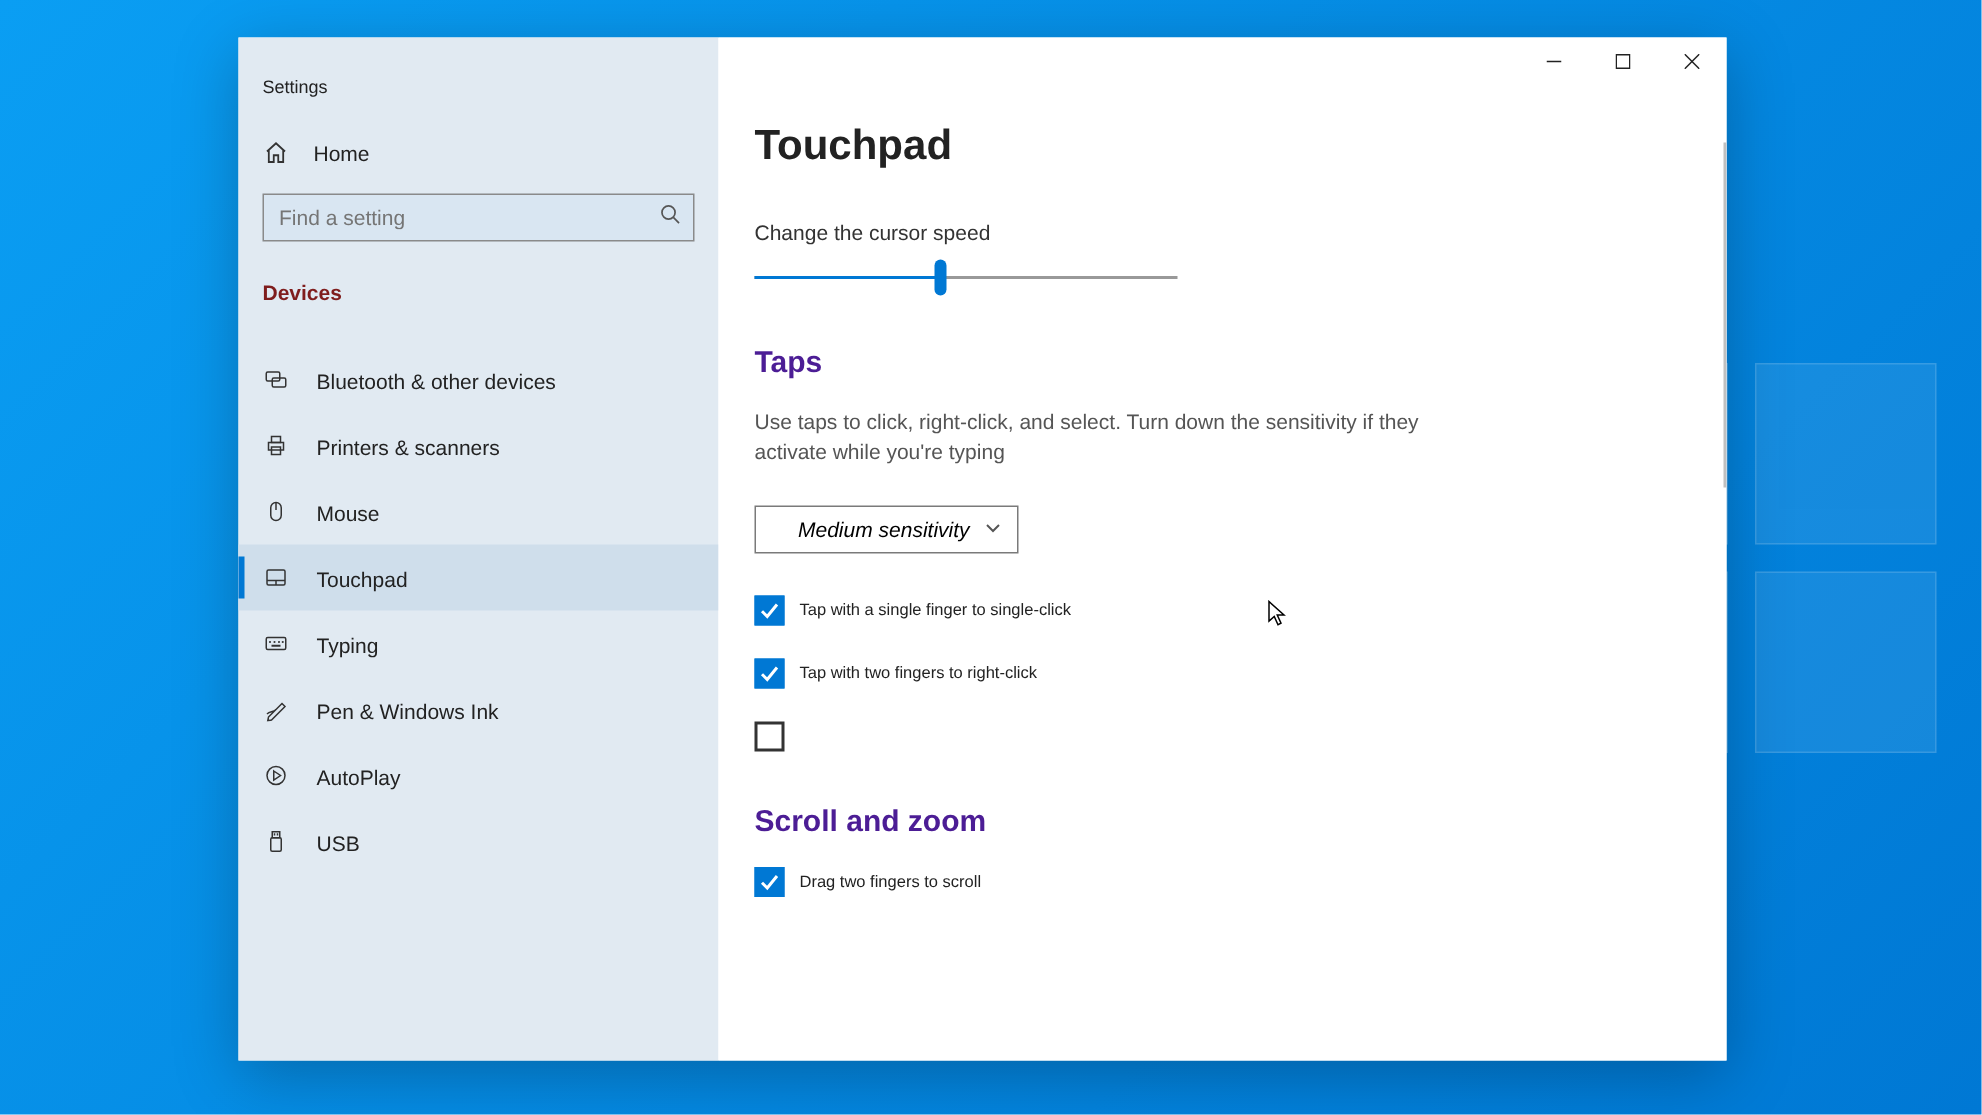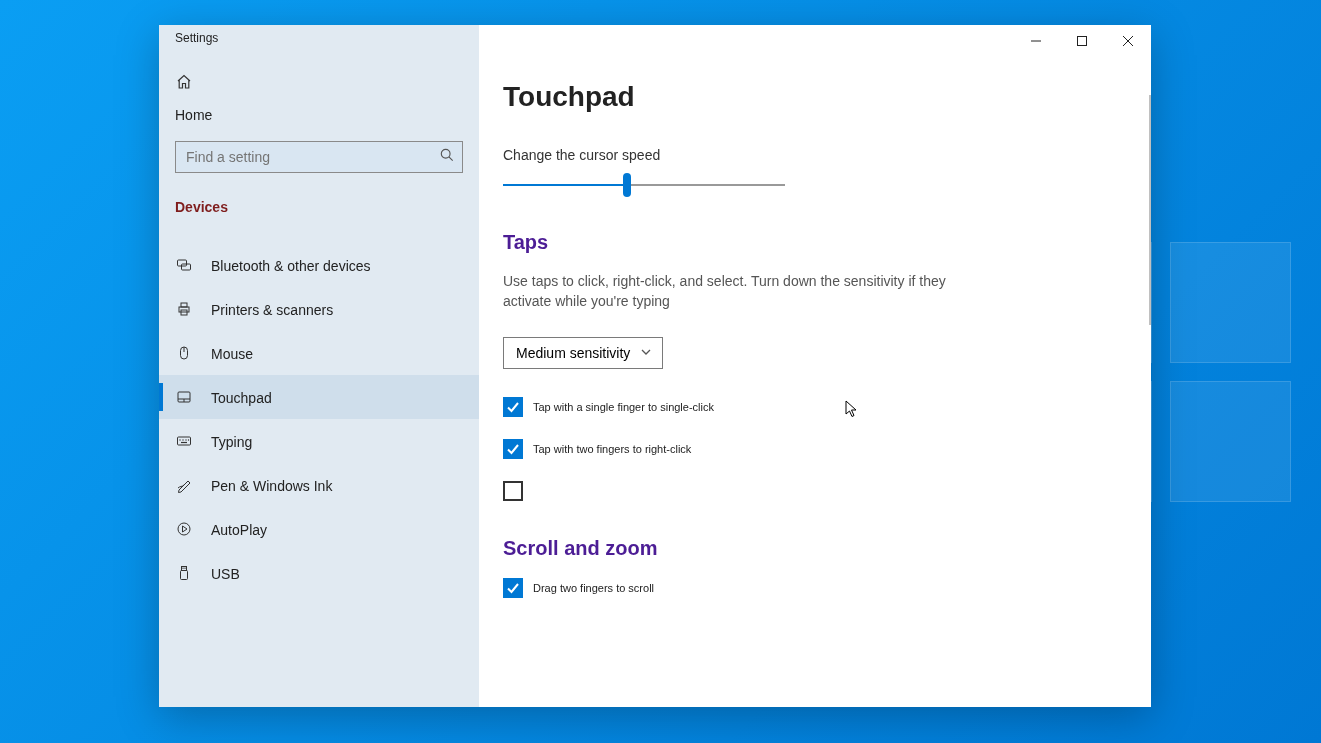--- a/index.html
+++ b/index.html
@@ -36,35 +36,35 @@
     height: 682px;
     background: #fff;
     box-shadow: 0 10px 40px rgba(0,0,0,0.25);
     display: flex;
   }
   .sidebar {
     width: 320px;
     background: #e1eaf2;
     display: flex;
     flex-direction: column;
-    padding-top: 4px;
+    padding-top: 24px;
   }
   .app-title {
     padding: 2px 16px 18px 16px;
     font-size: 12px;
     color: #222;
   }
   .home-row {
     display: flex;
+    align-items: center;
     gap: 16px;
     padding: 10px 16px;
     cursor: pointer;
     font-size: 14px;
     color: #222;
-    flex-direction: column;
   }
   .search-wrap {
     padding: 8px 16px 12px 16px;
   }
   .search {
     display: flex;
     align-items: center;
     border: 1px solid #8a8a8a;
     background: #d9e6f2;
     height: 32px;
@@ -196,26 +196,27 @@
     max-width: 460px;
     margin-bottom: 26px;
     line-height: 1.4;
   }
   .dropdown {
     display: inline-flex;
     align-items: center;
     gap: 10px;
     border: 1px solid #7a7a7a;
     height: 32px;
-    padding: 0 10px 0 12px;
+    padding: 0 10px 0 28px;
     font-size: 14px;
     cursor: pointer;
     margin-bottom: 28px;
     min-width: 158px;
     justify-content: space-between;
+    font-style: italic;
   }
   .checkbox-row {
     display: flex;
     align-items: center;
     gap: 10px;
     margin-bottom: 22px;
     cursor: pointer;
   }
   .chk {
     width: 20px;

